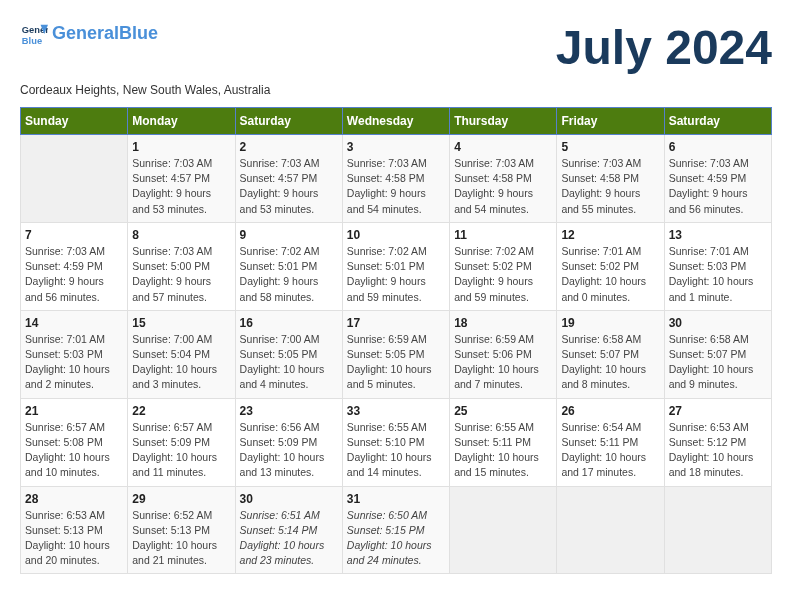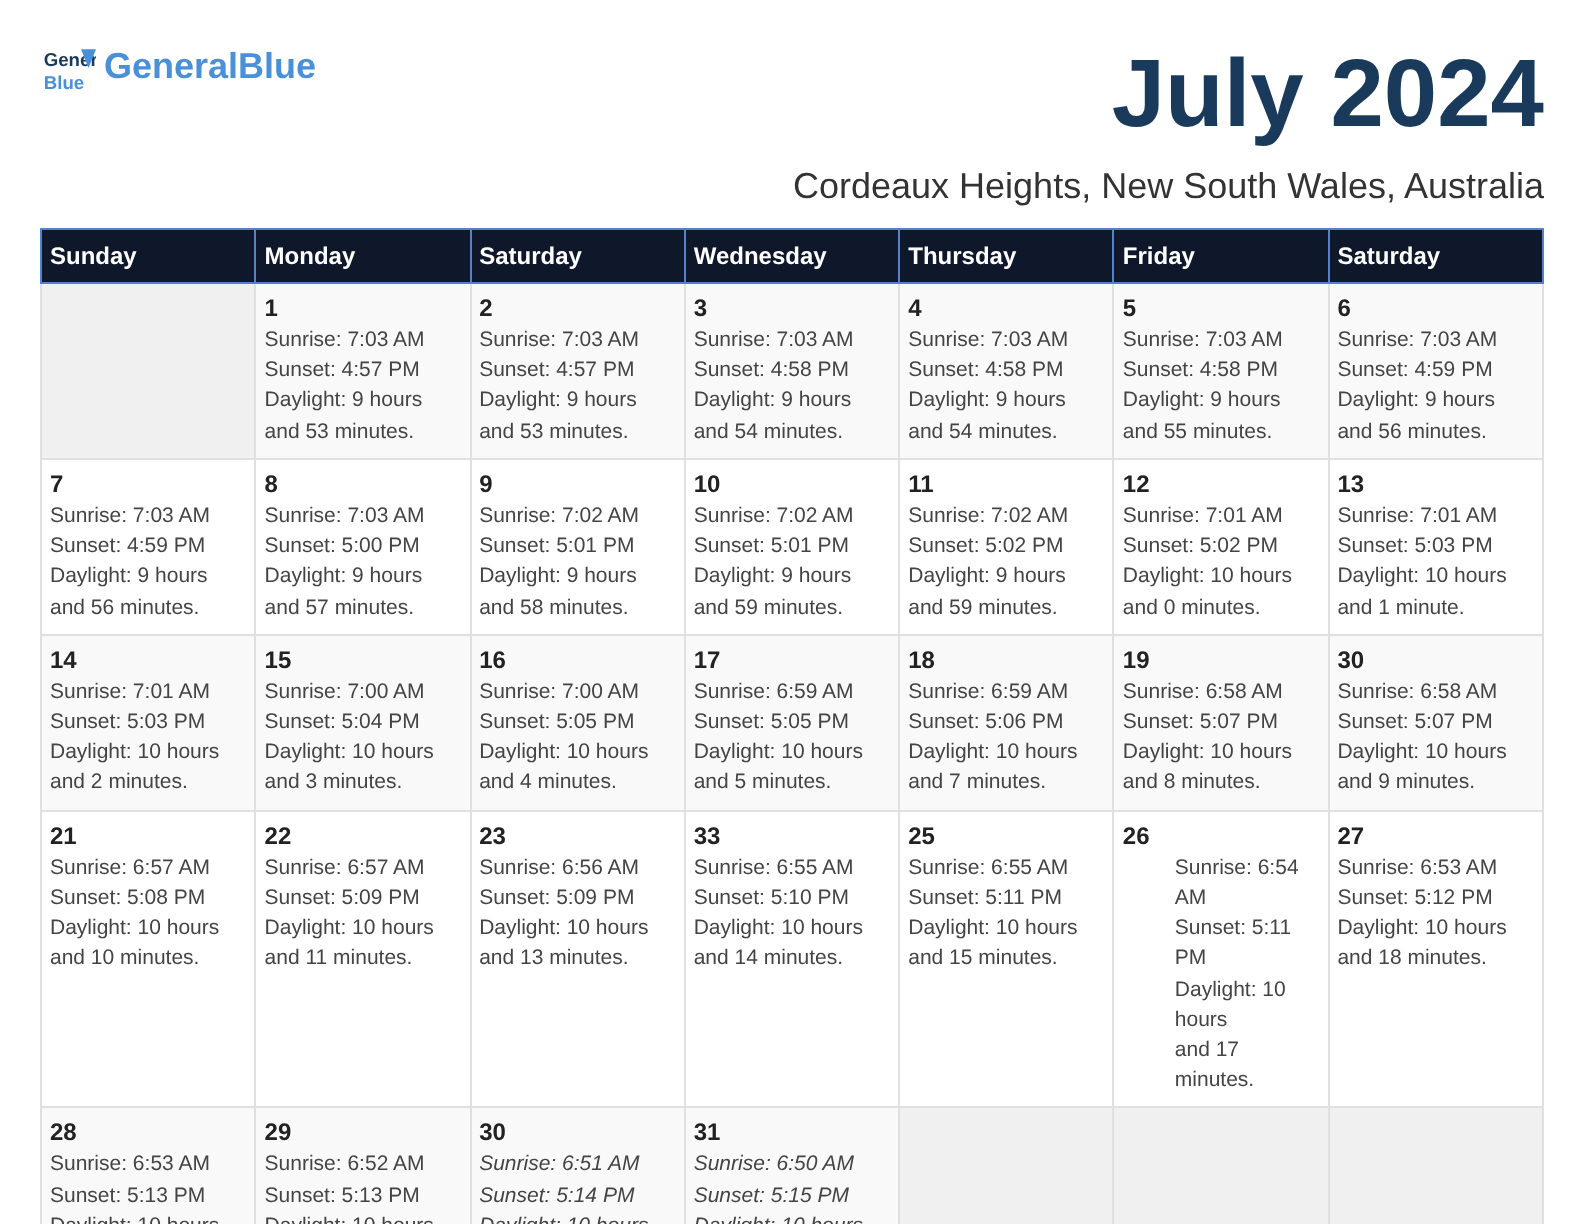--- a/index.html
+++ b/index.html
@@ -34,32 +34,32 @@
       height: 28px;
       margin-right: 4px;
     }
     .month-title {
       font-size: 48px;
       font-weight: bold;
       color: #1a3a5c;
       text-align: right;
     }
     .location-title {
-      text-align: right;
-      font-size: 18px;
+      text-align: left;
+      font-size: 12px;
       color: #333;
       margin-bottom: 10px;
     }
     table {
       width: 100%;
       border-collapse: collapse;
       font-size: 11px;
     }
     thead tr {
-      background-color: #0f172a;
+      background-color: #4d7c0f;
       color: white;
     }
     thead th {
       padding: 6px 4px;
       text-align: left;
       font-weight: bold;
       font-size: 12px;
       border: 1px solid #5580cc;
     }
     tbody tr {
@@ -307,21 +307,21 @@
         </td>
         <td>
           <span class="day-number">25</span>
           <div class="day-info" style="white-space: pre-line;">Sunrise: 6:55 AM
 Sunset: 5:11 PM
 Daylight: 10 hours
 and 15 minutes.</div>
         </td>
         <td>
           <span class="day-number">26</span>
-          <div class="day-info" style="white-space: pre-line; margin-left: 26px;">Sunrise: 6:54 AM
+          <div class="day-info" style="white-space: pre-line;">Sunrise: 6:54 AM
 Sunset: 5:11 PM
 Daylight: 10 hours
 and 17 minutes.</div>
         </td>
         <td>
           <span class="day-number">27</span>
           <div class="day-info" style="white-space: pre-line;">Sunrise: 6:53 AM
 Sunset: 5:12 PM
 Daylight: 10 hours
 and 18 minutes.</div>

